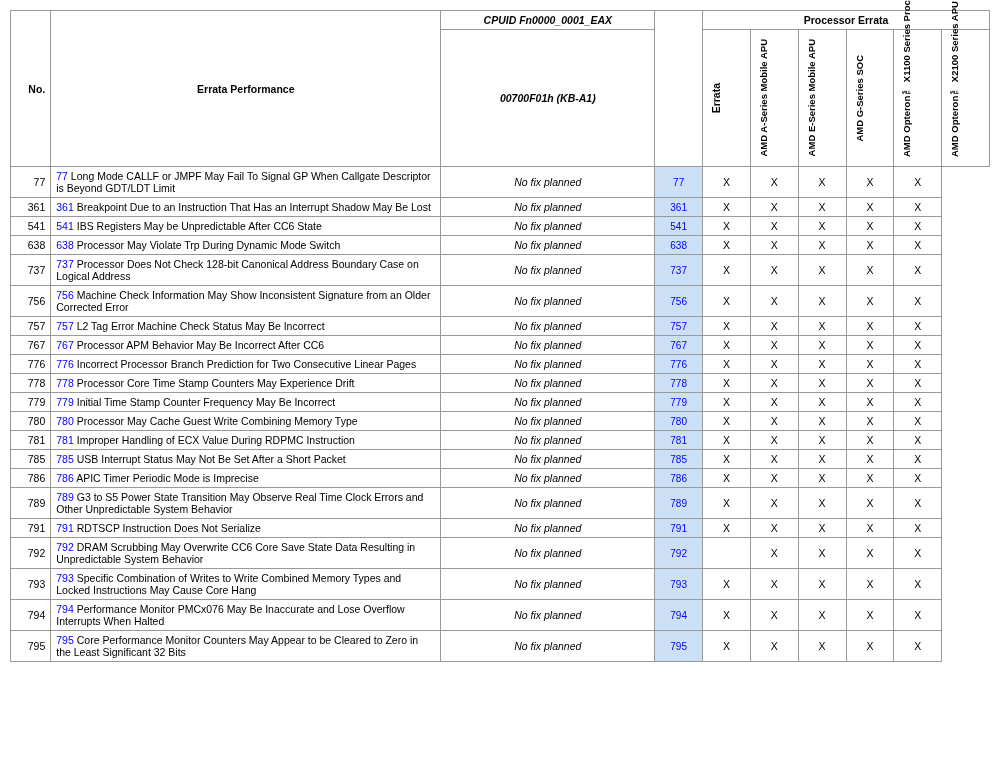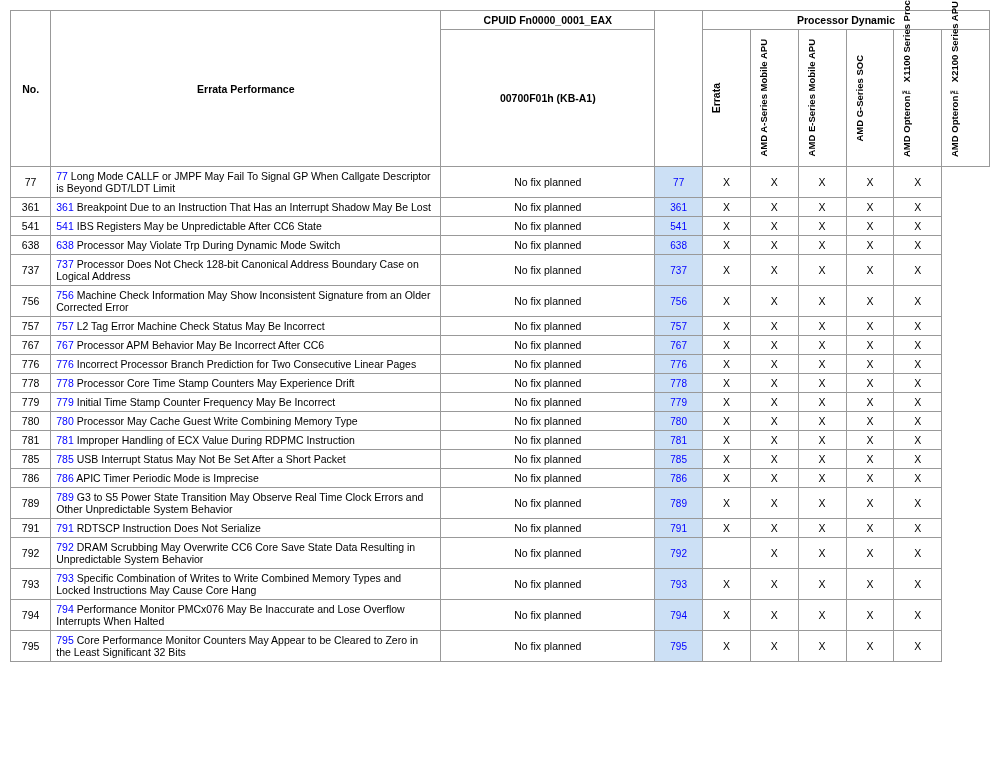--- a/index.html
+++ b/index.html
@@ -2,44 +2,44 @@
 <html><head>
   <meta charset="utf-8">
   <style>
     * { margin: 0; padding: 0; box-sizing: border-box; }
     body { font-family: Arial, sans-serif; font-size: 11px; background: #fff; }
     .page { width: 1000px; min-height: 765px; padding: 10px; }
     table { width: 100%; border-collapse: collapse; }
     th, td { border: 1px solid #999; padding: 3px 5px; vertical-align: middle; }
     th { background: #fff; text-align: center; font-weight: bold; font-size: 10.5px; }
     td { font-size: 10.5px; }
-    .col-no { width: 32px; text-align: center; }
+    .col-no { width: 32px; text-align: right; }
     .col-desc { width: 310px; }
-    .col-fix { width: 170px; text-align: center; }
+    .col-fix { width: 170px; text-align: center; font-style: italic; }
     .col-errata { width: 38px; text-align: center; font-size: 10px; }
     .col-seg { width: 38px; text-align: center; }
     .header-cpuid { text-align: center; }
     .rotated-header { writing-mode: vertical-rl; transform: rotate(180deg); white-space: nowrap; font-size: 9.5px; font-weight: bold; padding: 6px 2px; max-height: 130px; }
     .rotated-errata { writing-mode: vertical-rl; transform: rotate(180deg); font-size: 10.5px; font-weight: bold; padding: 6px 2px; }
     .errata-num { color: #00f; text-align: center; }
     .x-mark { text-align: center; }
     .no-fix { color: #000; }
   </style>
 </head>
 <body>
 <div class="page">
 
 <table>
   <thead>
     <tr>
       <th rowspan="2" class="col-no">No.</th>
       <th rowspan="2" class="col-desc">Errata Performance</th>
       <th class="col-fix header-cpuid">CPUID Fn0000_0001_EAX</th>
       <th rowspan="23" style="width:8px; padding:0; border:1px solid #999;"></th>
-      <th colspan="6">Processor Dynamic</th>
+      <th colspan="6">Processor Errata</th>
     </tr>
     <tr>
       <th class="col-fix">00700F01h (KB-A1)</th>
       <th class="col-errata seg-header-row">
         <div class="rotated-errata">Errata</div>
       </th>
       <th class="col-seg seg-header-row">
         <div class="rotated-header">AMD A-Series Mobile APU</div>
       </th>
       <th class="col-seg seg-header-row">

